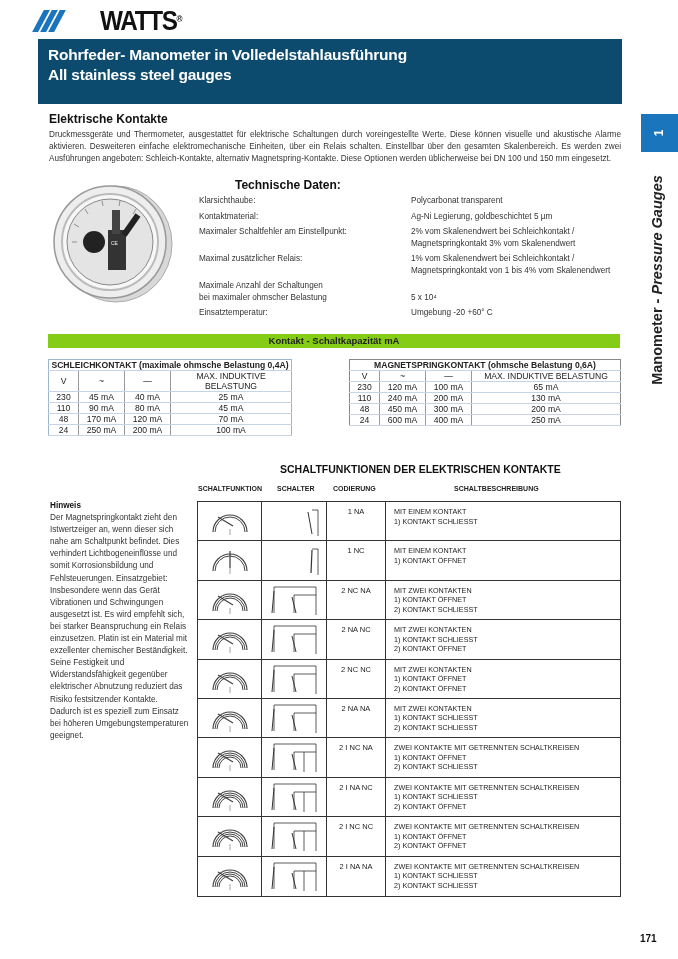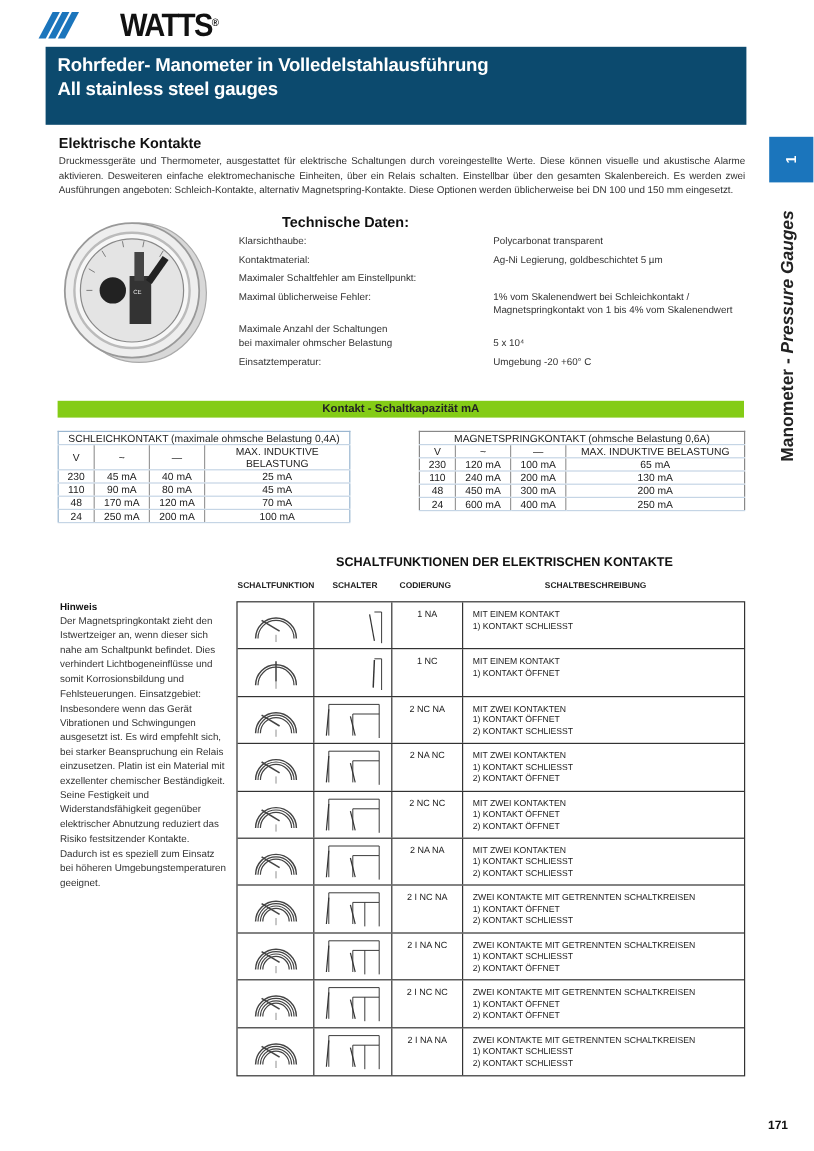--- a/index.html
+++ b/index.html
@@ -22,21 +22,21 @@
   .gauge-img { left: 50px; top: 180px; width: 125px; height: 125px; }
   .tech-title { left: 199px; top: 178px; font-size: 12px; font-weight: bold; color: #111; margin-left: 36px; }
   .tech { left: 199px; top: 195px; width: 420px; font-size: 8.2px; color: #333; }
   .tech-row { display: flex; line-height: 11.5px; margin-bottom: 4px; }
   .tech-row .k { width: 212px; }
   .tech-row .v { flex: 1; }
   .kontakt-bar { left: 48px; top: 334px; width: 572px; height: 14px; background: #84cc16; text-align: center; font-size: 9.5px; font-weight: bold; line-height: 14px; color: #222; }
   table.cap { position: absolute; border-collapse: collapse; font-size: 8.6px; color: #222; }
   table.cap td, table.cap th { border-left: 1px solid #999; border-bottom: 1px solid #c5d5e5; text-align: center; padding: 0 2px; height: 10px; line-height: 10px; font-weight: normal; }
   table.cap td:first-child, table.cap th:first-child { border-left: none; }
-  table.cap .cap-title { font-weight: normal; border-left: none; }
+  table.cap .cap-title { font-weight: bold; border-left: none; }
   table.cap.schleich { left: 48px; top: 359px; width: 244px; border: 1px solid #9ab6d0; }
   table.cap.magnet { left: 349px; top: 359px; width: 272px; border: 1px solid #888; }
   .fn-title { left: 280px; top: 463px; font-size: 10.5px; font-weight: bold; color: #111; }
   .fn-head { top: 485px; font-size: 7px; font-weight: bold; color: #222; }
   .hinweis { left: 50px; top: 500px; width: 140px; font-size: 8.2px; line-height: 12.1px; color: #333; }
   .hinweis b { color: #111; }
   .fn-table { left: 197px; top: 501px; width: 424px; border: 1px solid #333; }
   .fn-row { display: flex; height: 39.4px; border-bottom: 1px solid #333; }
   .fn-row:last-child { border-bottom: none; }
   .fn-cell { border-right: 1px solid #333; position: relative; }
@@ -99,23 +99,27 @@
   <div class="tech-row">
       <div class="k">Klarsichthaube:</div>
       <div class="v">Polycarbonat transparent</div>
     </div>
   <div class="tech-row">
       <div class="k">Kontaktmaterial:</div>
       <div class="v">Ag-Ni Legierung, goldbeschichtet 5 µm</div>
     </div>
   <div class="tech-row">
       <div class="k">Maximaler Schaltfehler am Einstellpunkt:</div>
-    </div>
-  <div class="tech-row">
-      <div class="k">Maximal üblicherweise Fehler:</div>
+      <div class="v">
+        <div>2% vom Skalenendwert bei Schleichkontakt /</div>
+        <div>Magnetspringkontakt 3% vom Skalenendwert</div>
+      </div>
+    </div>
+  <div class="tech-row">
+      <div class="k">Maximal zusätzlicher Relais:</div>
       <div class="v">
         <div>1% vom Skalenendwert bei Schleichkontakt /</div>
         <div>Magnetspringkontakt von 1 bis 4% vom Skalenendwert</div>
       </div>
     </div>
   <div class="tech-row">
       <div class="k">
         <div>Maximale Anzahl der Schaltungen</div>
         <div>bei maximaler ohmscher Belastung</div>
       </div>

